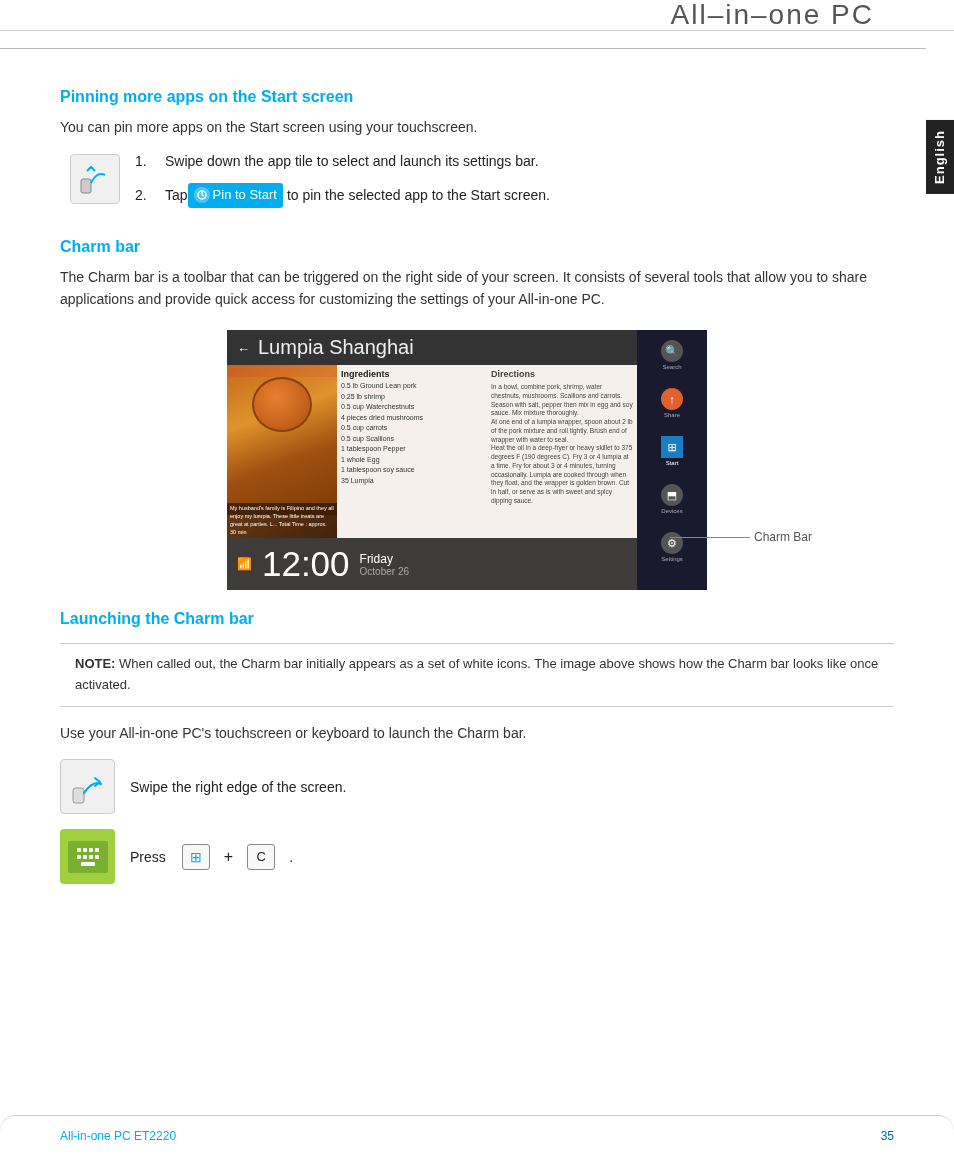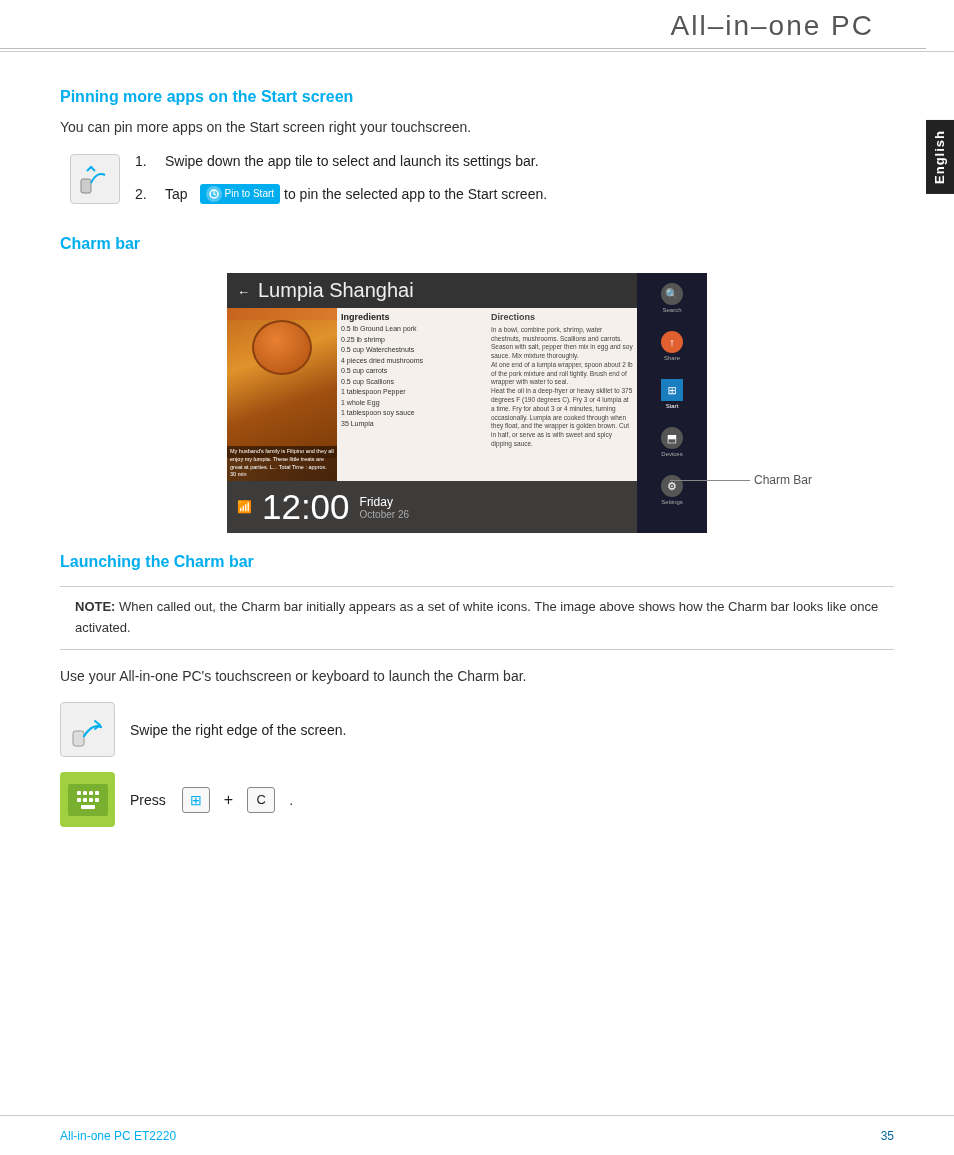--- a/index.html
+++ b/index.html
@@ -10,21 +10,21 @@
       font-family: Arial, sans-serif;
       font-size: 14px;
       color: #222;
       position: relative;
     }
 
     
     .header-bar {
       position: absolute;
       top: 0; left: 0; right: 0;
-      height: 52px;
+      height: 31px;
       background: #fff;
       border-bottom: 1px solid #ccc;
       display: flex;
       align-items: center;
       justify-content: flex-end;
       padding-right: 80px;
     }
     .header-title {
       font-size: 28px;
       font-weight: 300;
@@ -328,20 +328,21 @@
       left: 0;
       right: 0;
       height: 40px;
       border-top: 1px solid #ccc;
       display: flex;
       align-items: center;
       padding: 0 60px;
       justify-content: space-between;
       font-size: 12px;
       color: #00AEEF;
+      border-radius: 16px;
     }
     .footer-page {
       color: #0369a1;
       font-size: 12px;
     }
 
     
     .header-corner-line {
       position: absolute;
       top: 48px;
@@ -358,21 +359,21 @@
   <span class="header-title">All–in–one PC</span>
 </div>
 <div class="header-corner-line"></div>
 
 <div class="sidebar-tab">English</div>
 
 <div class="content">
 
   <div>
     <div class="section-title">Pinning more apps on the Start screen</div>
-    <p class="section-text">You can pin more apps on the Start screen right your touchscreen.</p>
+    <p class="section-text">You can pin more apps on the Start screen using your touchscreen.</p>
 
     <div class="steps-container">
 
       <div style="display:flex; flex-direction:column; align-items:center; margin-right:15px; margin-top:4px;">
         <div class="touch-icon">
           <svg width="32" height="36" viewBox="0 0 32 36">
             <rect x="2" y="18" width="10" height="14" rx="2" fill="#ccc" stroke="#888" stroke-width="1"></rect>
             <path d="M12 22 Q18 10 26 14" stroke="#00AEEF" stroke-width="2" fill="none"></path>
             <path d="M8 10 L12 6 L16 10" stroke="#00AEEF" stroke-width="2" fill="none"></path>
           </svg>
@@ -381,39 +382,40 @@
 
       <div class="steps-list">
 
         <div class="step-item">
           <span class="step-num">1.</span>
           <span>Swipe down the app tile to select and launch its settings bar.</span>
         </div>
 
         <div class="step-item" style="align-items:center;">
           <span class="step-num">2.</span>
-          <span style="margin-right:12px;">Tap</span>
-
-          <span style="display:inline-flex;align-items:center;background:#00AEEF;border-radius:3px;padding:2px 6px;color:#fff;font-size:10px;gap:3px;vertical-align:middle;">
+          <span style="margin-right:0;">Tap</span>
+
+          <span style="display:inline-flex;align-items:center;background:#00AEEF;border-radius:3px;padding:2px 6px;color:#fff;font-size:13px;gap:3px;vertical-align:middle;">
             <span style="background:rgba(255,255,255,0.3);border-radius:50%;width:16px;height:16px;display:inline-flex;align-items:center;justify-content:center;">
               <svg width="10" height="10" viewBox="0 0 10 10">
                   <circle cx="5" cy="5" r="4" stroke="#fff" stroke-width="1.5" fill="none"></circle>
                   <path d="M5 2v3l2 1" stroke="#fff" stroke-width="1.2" fill="none"></path>
                 </svg>
             </span>
             <span>Pin to Start</span>
           </span>
           <span style="margin-left:4px;"> to pin the selected app to the Start screen.</span>
         </div>
       </div>
     </div>
   </div>
 
   <div style="margin-top:10px;">
     <div class="section-title">Charm bar</div>
+    <p class="section-text">The Charm bar is a toolbar that can be triggered on the right side of your screen. It consists of several tools that allow you to share applications and provide quick access for customizing the settings of your All-in-one PC.</p>
 
     <div class="charm-image-container">
       <div class="charm-image">
 
         <div class="charm-main-content">
 
           <div class="charm-back-bar">
             <span>←</span>
             <span style="font-size:20px;font-weight:300;color:#eee;">Lumpia Shanghai</span>
           </div>

